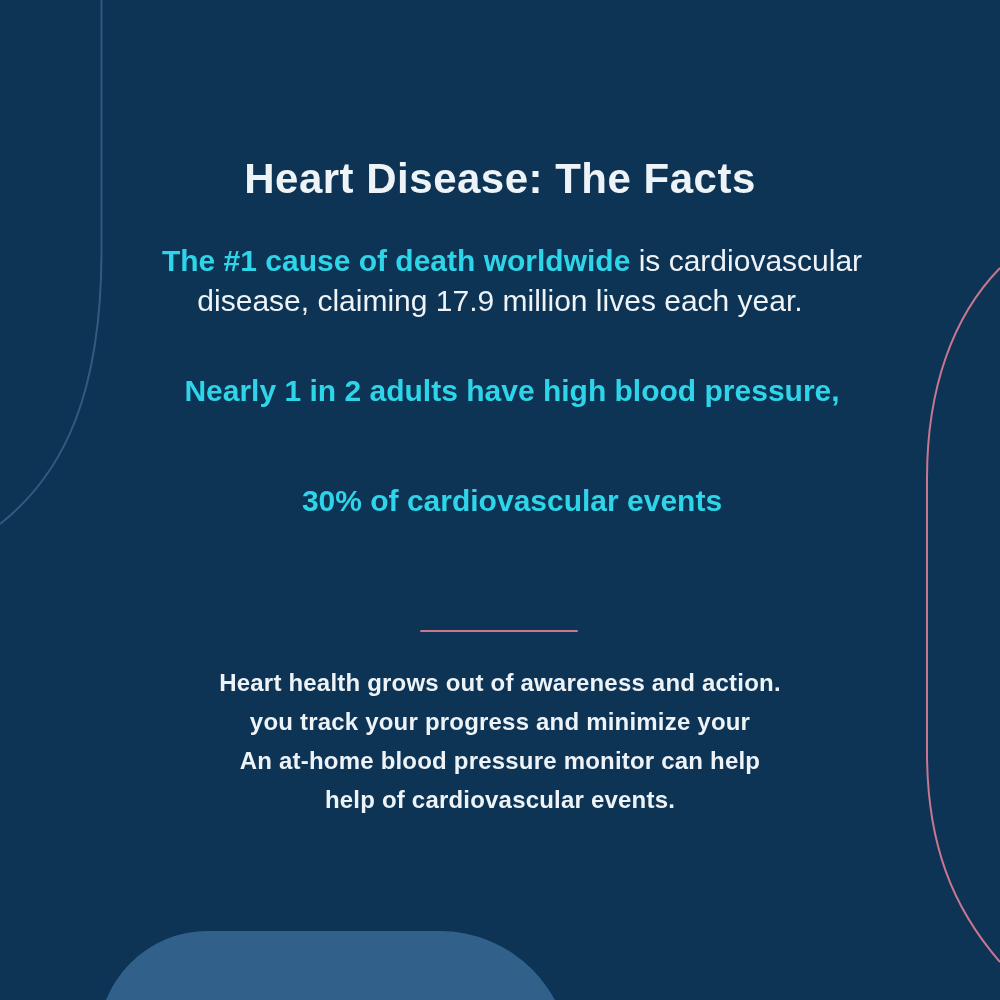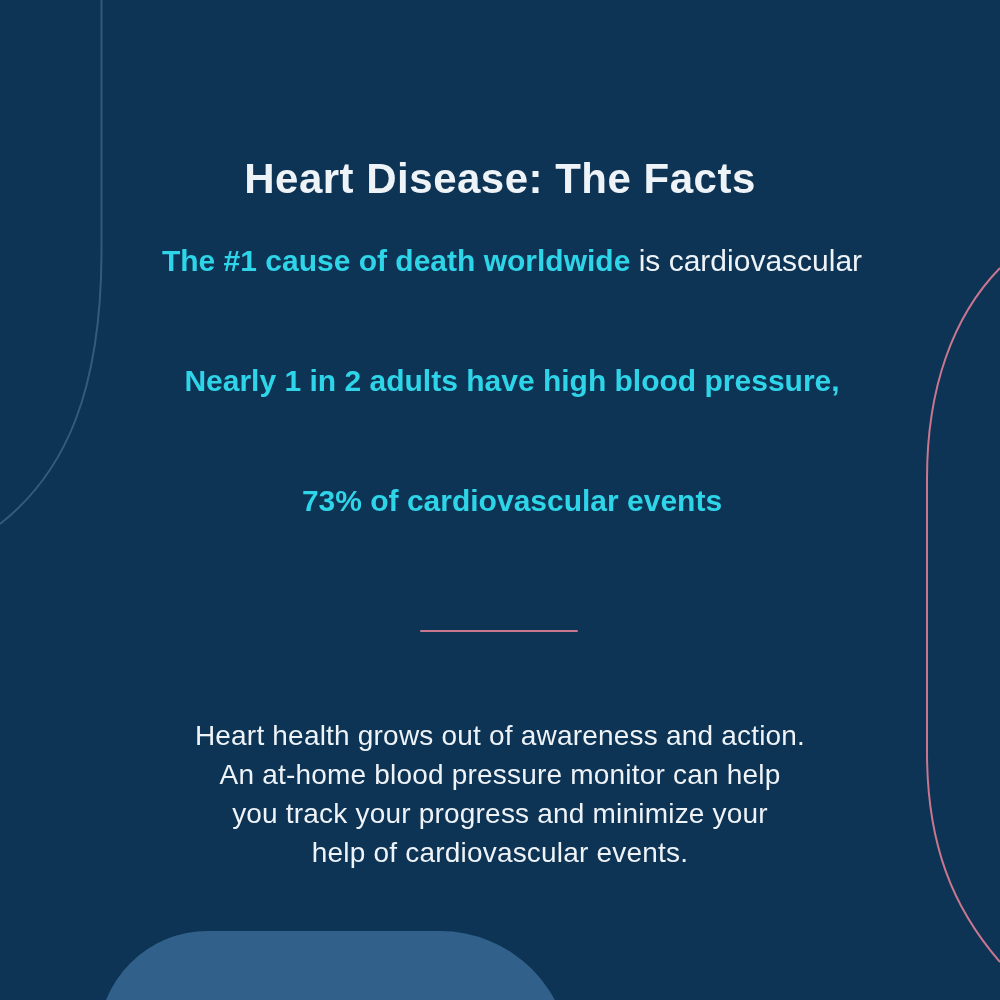--- a/index.html
+++ b/index.html
@@ -51,65 +51,66 @@
     font-size:30px;line-height:40px;
     color:var(--text-white);
     font-weight:400;
   }
   .fact .hl{
     color:var(--accent-cyan);
     font-weight:bold;
     margin-left:24px;
   }
   .fact-1{top:241px;}
-  .fact-2{top:361px;}
+  .fact-2{top:371px;}
   .fact-3{top:481px;}
   .divider{
     position:absolute;
     left:420px;top:630px;
     width:158px;height:2px;
     background:var(--pink-line);
     border-radius:1px;
   }
   .footer{
-    top:716px;
-    font-size:28px;line-height:39px;
-    font-weight:400;
+    top:663px;
+    font-size:24px;line-height:39px;
+    font-weight:700;
     color:var(--text-white);
     letter-spacing:.2px;
   }
 </style>
 </head>
 <body>
 
 <div class="canvas">
 
   <svg class="deco" viewBox="0 0 1000 1000" aria-hidden="true">
     <path class="left-line" d="M101.5 0 L101.5 250 C101.5 390 66 472 0 524"></path>
     <path class="pink-line" d="M1000 268 C953 316 927 388 927 478 L927 752 C927 845 953 908 1000 962"></path>
   </svg>
 
   <div class="bottom-shape"></div>
 
   <div class="block title">Heart Disease: The Facts</div>
 
   <div class="block fact fact-1">
     <div><span class="hl">The #1 cause of death worldwide</span><span> is cardiovascular</span></div>
+    <div>disease, claiming 17.9 million lives each year.</div>
   </div>
 
   <div class="block fact fact-2">
     <div class="hl">Nearly 1 in 2 adults have high blood pressure,</div>
   </div>
 
   <div class="block fact fact-3">
-    <div class="hl">73% of cardiovascular events</div>
+    <div class="hl">30% of cardiovascular events</div>
   </div>
 
   <div class="divider"></div>
 
   <div class="block footer">
     <div>Heart health grows out of awareness and action.</div>
+    <div>you track your progress and minimize your</div>
     <div>An at-home blood pressure monitor can help</div>
-    <div>you track your progress and minimize your</div>
     <div>help of cardiovascular events.</div>
   </div>
 
 </div>
 
 </body></html>

